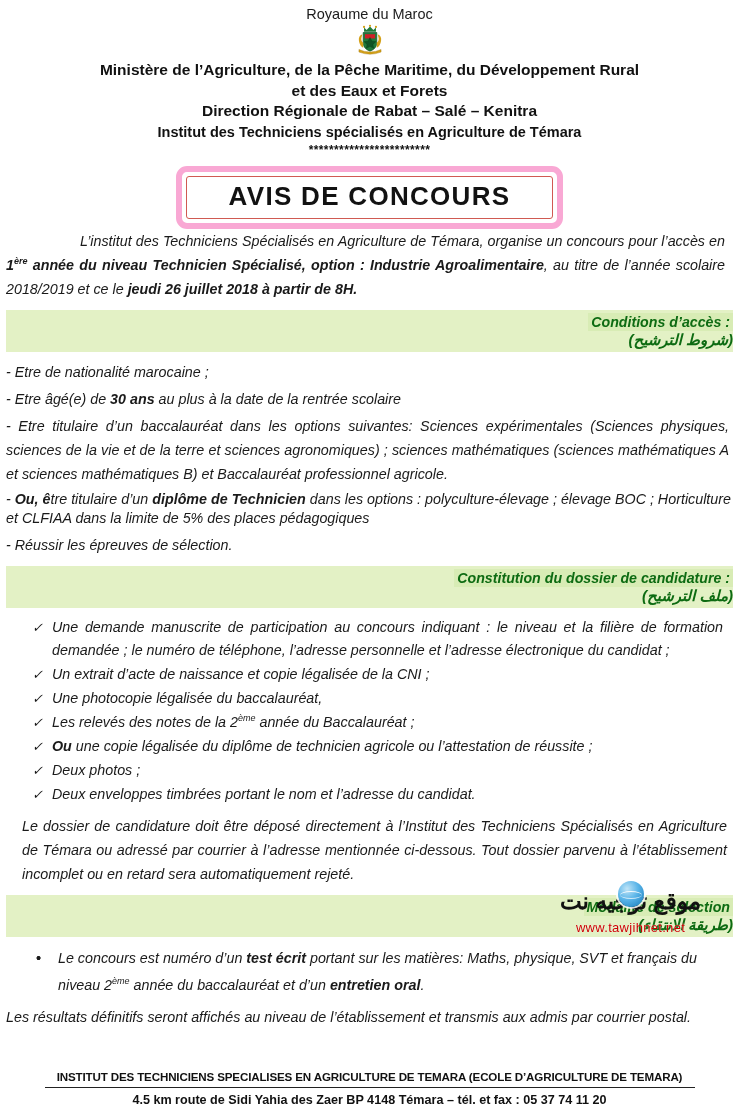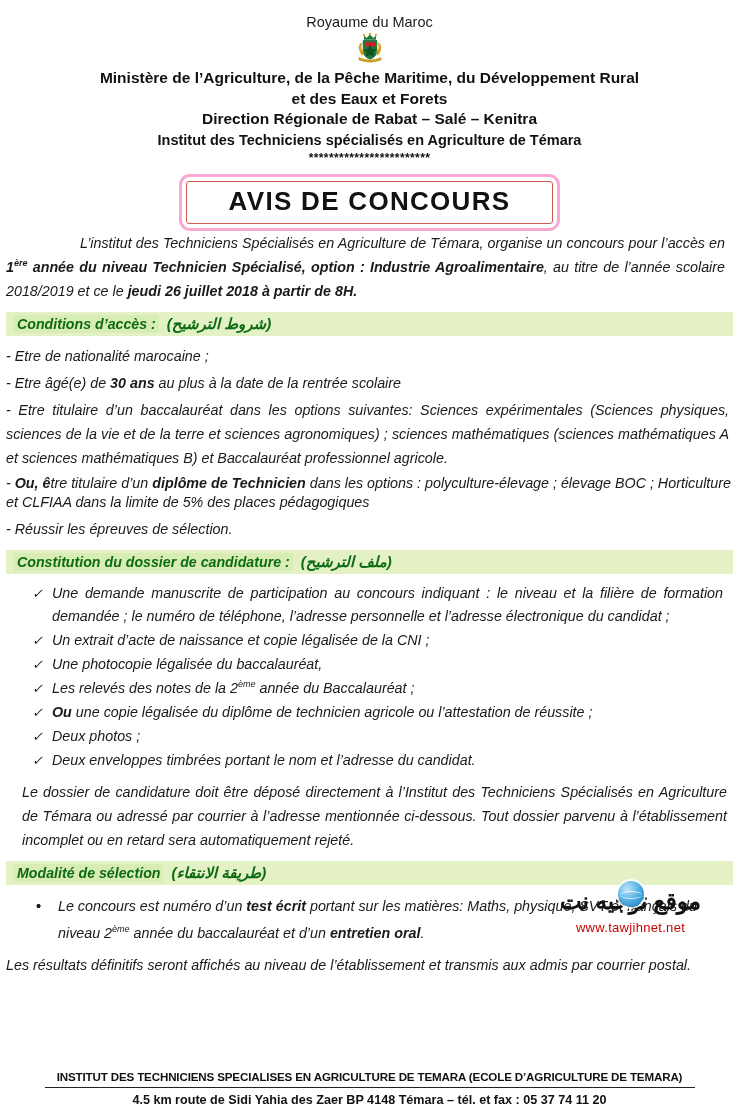--- a/index.html
+++ b/index.html
@@ -18,21 +18,21 @@
   .page {
     position: relative;
     width: 739px;
     height: 1120px;
     box-sizing: border-box;
   }
 
   
   .header {
     text-align: center;
-    padding-top: 14px;
+    padding-top: 6px;
   }
   .kingdom {
     font-size: 14.5px;
     line-height: 17px;
     color: #1c1c1c;
   }
   .emblem {
     margin: 1px auto 2px auto;
     width: 34px;
     height: 34px;
@@ -69,21 +69,21 @@
     color: #111;
   }
 
   
   .title-wrap {
     display: flex;
     justify-content: center;
     margin-top: 8px;
   }
   .title-outer {
-    border: 3px solid #f9a8d4;
+    border: 6px solid #f9a8d4;
     border-radius: 11px;
     padding: 4px;
     background: #ffffff;
     box-sizing: border-box;
   }
   .title-inner {
     border: 1.2px solid #d05a52;
     border-radius: 3px;
     padding: 3px 42px 6px 42px;
   }
@@ -128,22 +128,22 @@
 
   
   .sec-bar {
     background: #e3f1c5;
     width: 100%;
     box-sizing: border-box;
     padding: 3px 0 3px 8px;
     margin: 9px 0 8px 0;
     display: flex;
     align-items: flex-end;
-    gap: 8px;
     min-height: 21px;
+    flex-direction: column;
   }
   .sec-bar .fr {
     font-size: 14.2px;
     font-weight: bold;
     color: #0d6b12;
     background: #d8ecb5;
     padding: 1px 3px;
     white-space: nowrap;
   }
   .sec-bar .ar {

